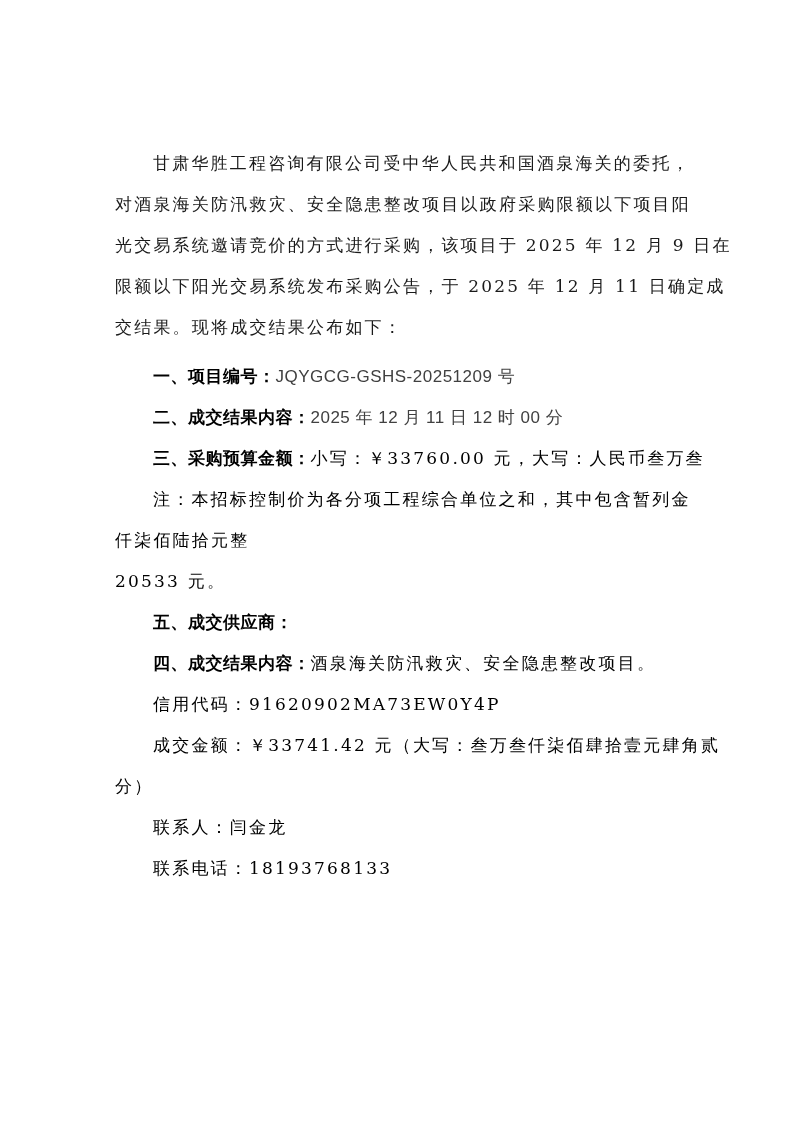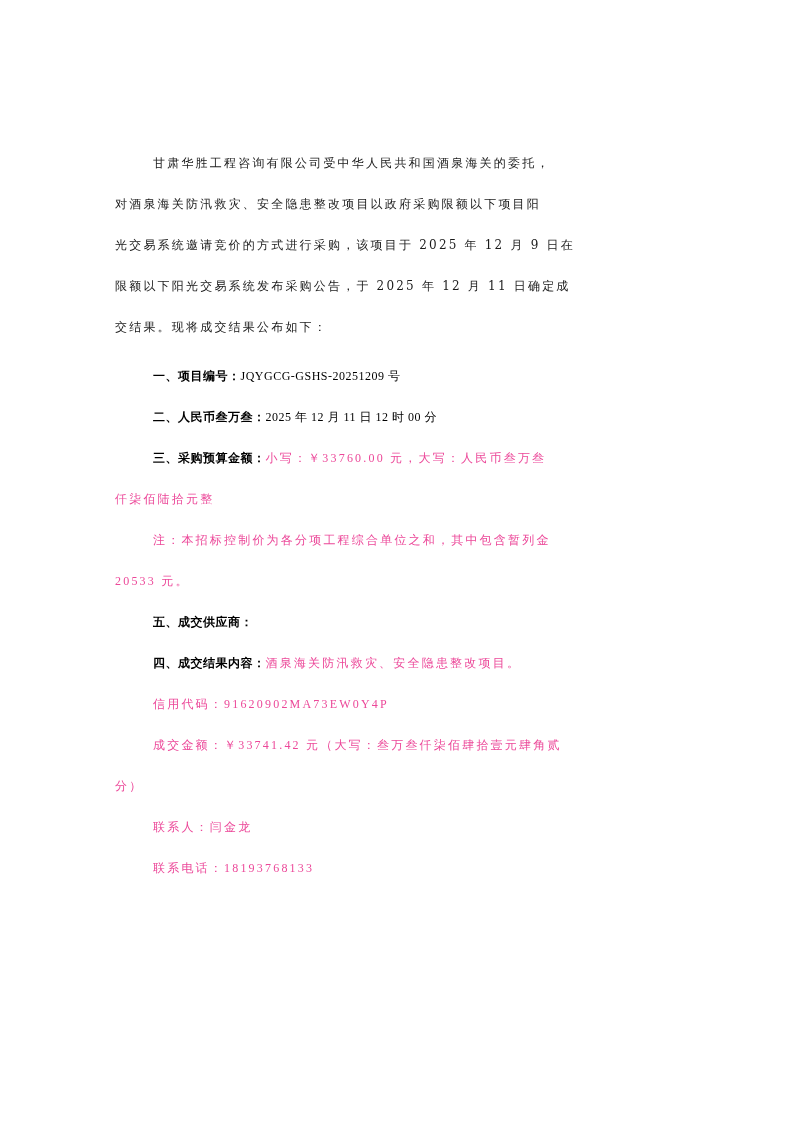--- a/index.html
+++ b/index.html
@@ -17,63 +17,63 @@
     }
     .page {
       position: absolute;
       left: 115px;
       top: 143px;
       width: 568px;
     }
     .line {
       height: 41px;
       line-height: 41px;
-      font-size: 12px;
+      font-size: 17px;
       letter-spacing: 2.2px;
       white-space: nowrap;
     }
     .indent { padding-left: 38px; }
     .gap { height: 41px; }
     .bold {
       font-weight: bold;
       font-family: "DejaVu Sans", "Liberation Sans", sans-serif;
       color: #000000;
       letter-spacing: 0.5px;
       margin-top: 8px;
     }
-    .light { color: #ec4899; font-family: Liberation Serif, serif; }
-    .num { font-family: Liberation Serif, serif; letter-spacing: 0.5px; color:#000000; }
+    .light { color: #000000; }
+    .num { font-family: Liberation Sans, sans-serif; letter-spacing: 0.5px; color:#404040; }
   </style>
 </head>
 <body>
 
 <div class="page">
 
   <div class="line indent">甘肃华胜工程咨询有限公司受中华人民共和国酒泉海关的委托，</div>
   <div class="line">对酒泉海关防汛救灾、安全隐患整改项目以政府采购限额以下项目阳</div>
   <div class="line">光交易系统邀请竞价的方式进行采购，该项目于 2025 年 12 月 9 日在</div>
   <div class="line">限额以下阳光交易系统发布采购公告，于 2025 年 12 月 11 日确定成</div>
   <div class="line">交结果。现将成交结果公布如下：</div>
 
   <div class="gap" style="height:8px"></div>
 
   <div class="line indent">
     <span class="bold">一、项目编号：</span><span class="num">JQYGCG-GSHS-20251209 号</span>
   </div>
 
   <div class="line indent">
-    <span class="bold">二、人民币叁万叁：</span><span class="num">2025 年 12 月 11 日 12 时 00 分</span>
+    <span class="bold">二、成交结果内容：</span><span class="num">2025 年 12 月 11 日 12 时 00 分</span>
   </div>
 
   <div class="line indent">
     <span class="bold">三、采购预算金额：</span><span class="light">小写：￥33760.00 元，大写：人民币叁万叁</span>
   </div>
+  <div class="line indent light">注：本招标控制价为各分项工程综合单位之和，其中包含暂列金</div>
+
   <div class="line light">仟柒佰陆拾元整</div>
-
-  <div class="line indent light">注：本招标控制价为各分项工程综合单位之和，其中包含暂列金</div>
   <div class="line light">20533 元。</div>
 
   <div class="line indent">
     <span class="bold">五、成交供应商：</span>
   </div>
 
   <div class="line indent">
     <span class="bold">四、成交结果内容：</span><span class="light">酒泉海关防汛救灾、安全隐患整改项目。</span>
   </div>
   <div class="line indent light">信用代码：91620902MA73EW0Y4P</div>

